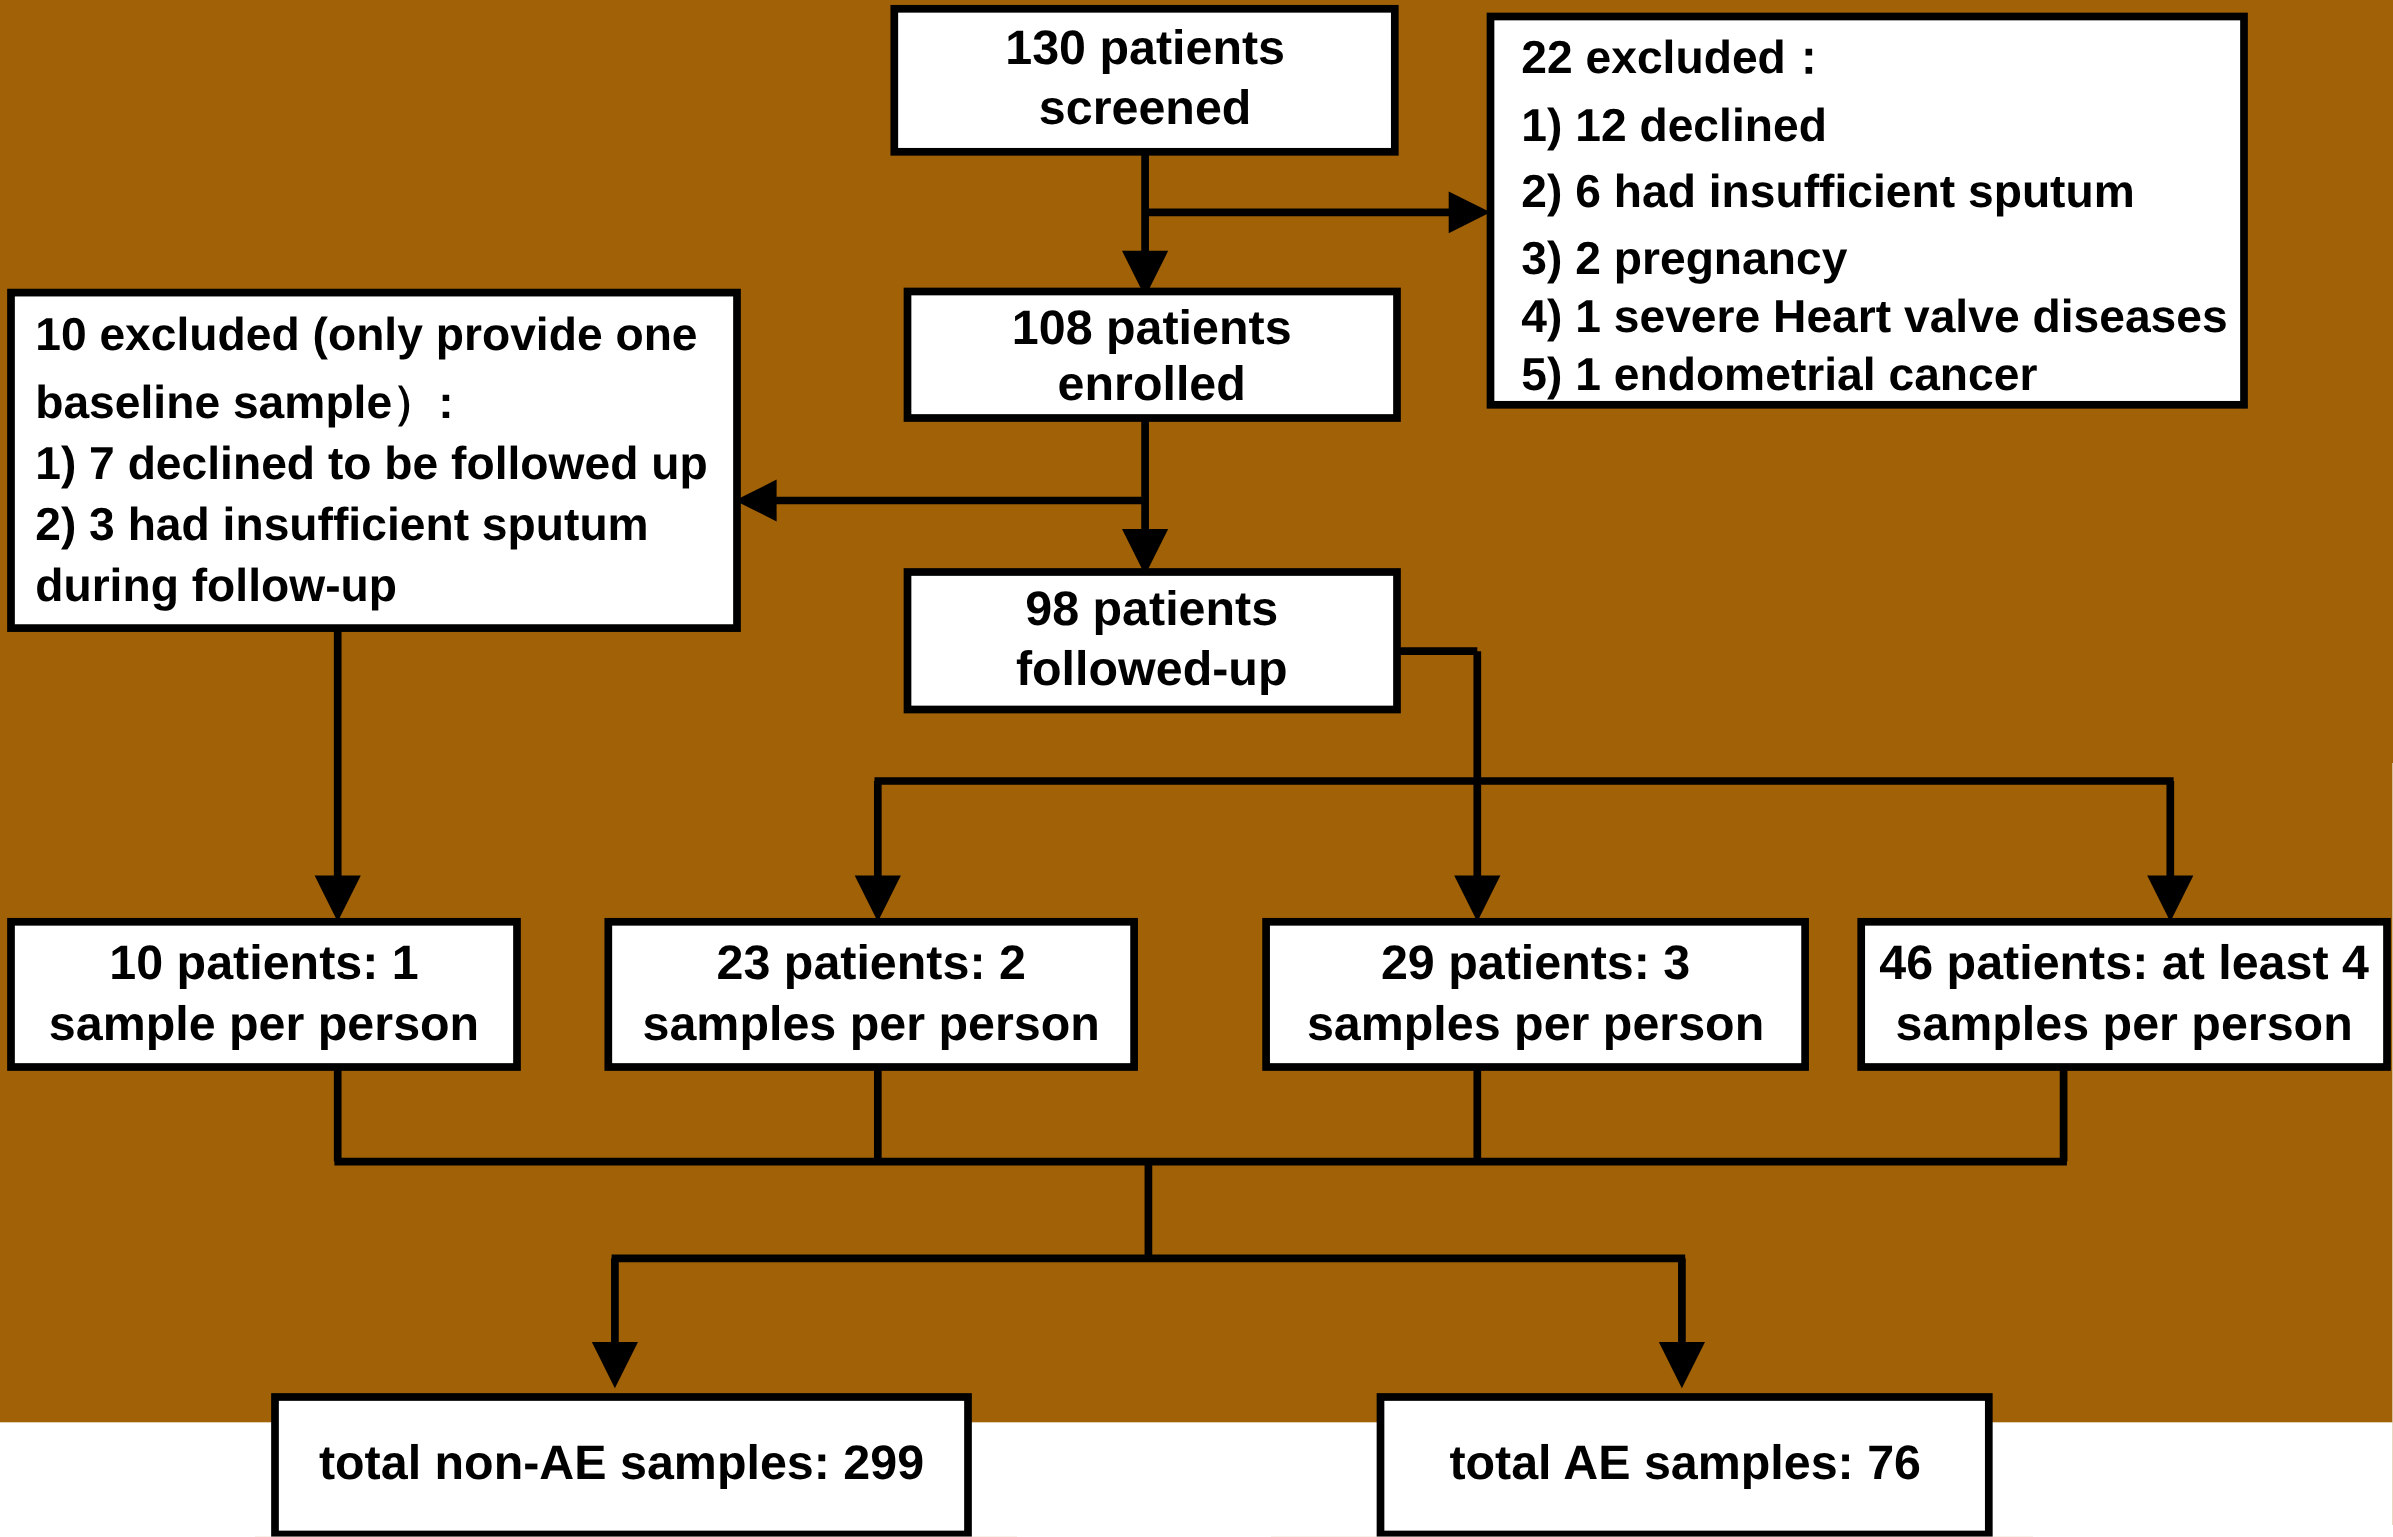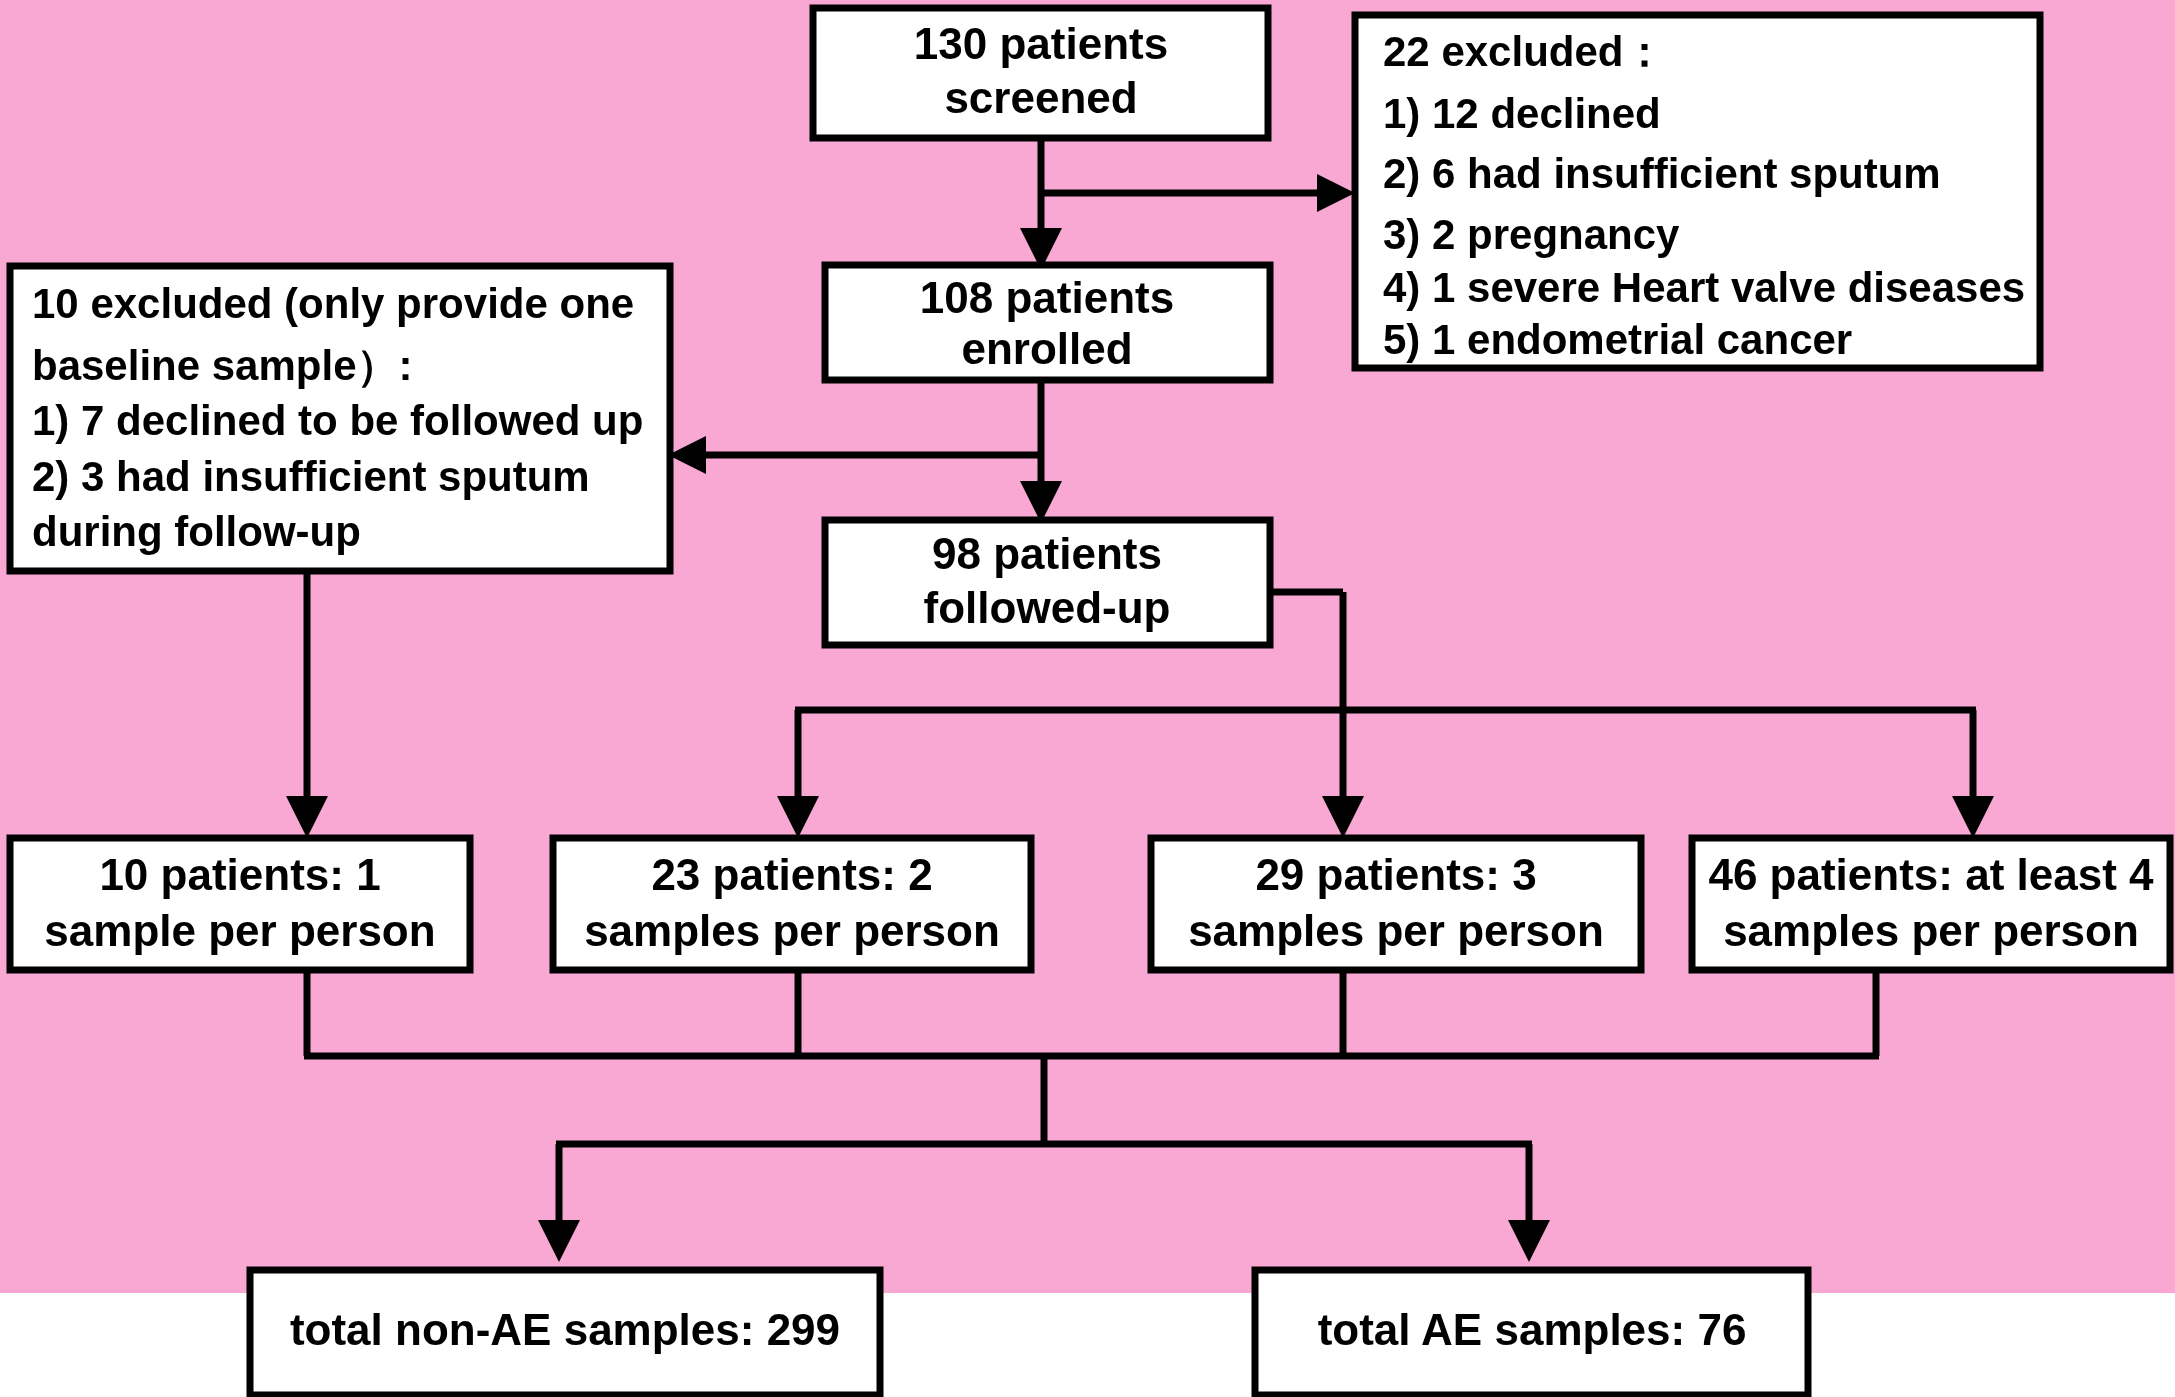--- a/index.html
+++ b/index.html
@@ -10,21 +10,21 @@
   body {
     width: 2175px;
     height: 1397px;
     font-family: "Liberation Sans", sans-serif;
     overflow: hidden;
   }
   #flowchart-root {
     position: relative;
     width: 2175px;
     height: 1293px;
-    background: #f9a8d4;
+    background: #a16207;
   }
   svg.chart-canvas {
     position: absolute;
     top: 0;
     left: 0;
     width: 2175px;
     height: 1397px;
   }
   .node-box {
     fill: #ffffff;

